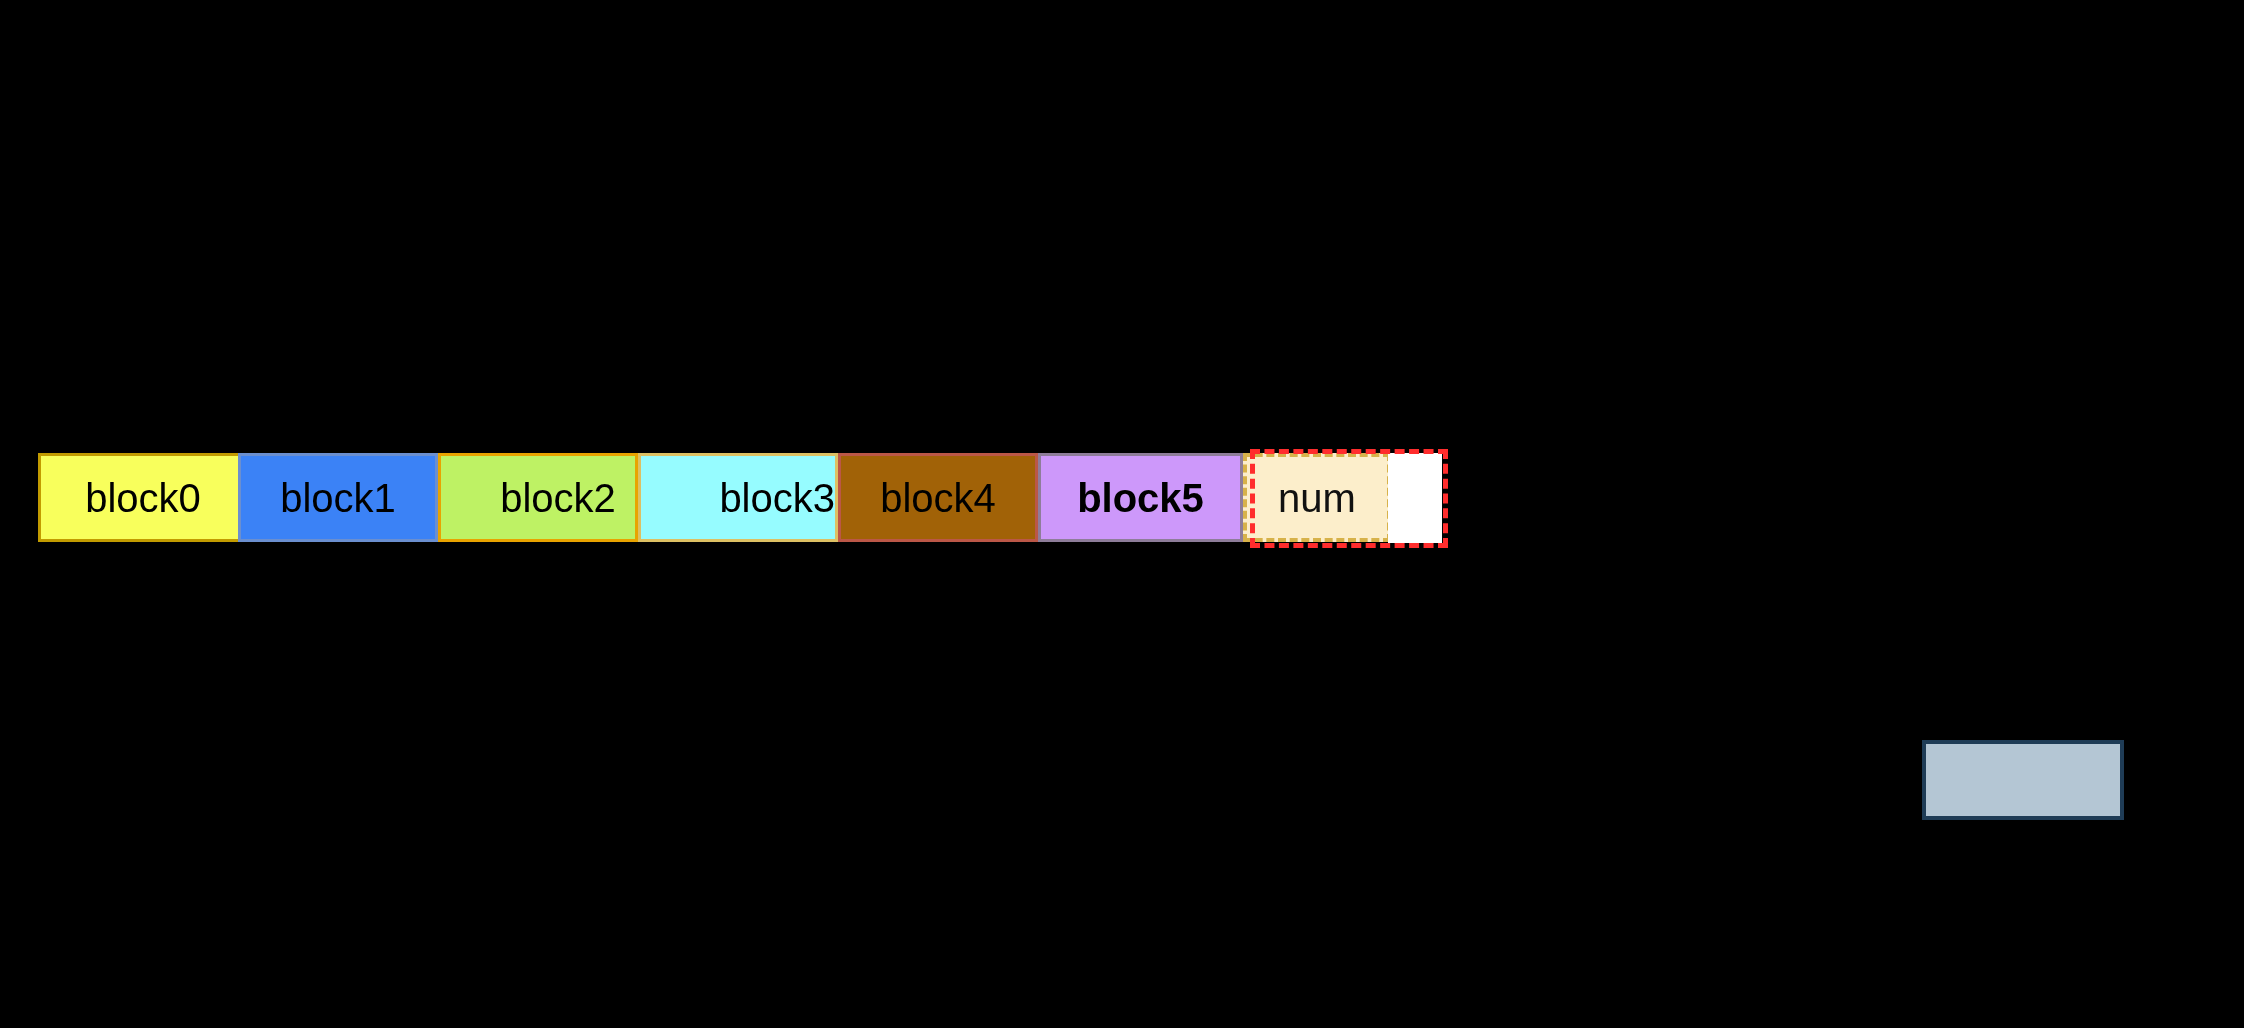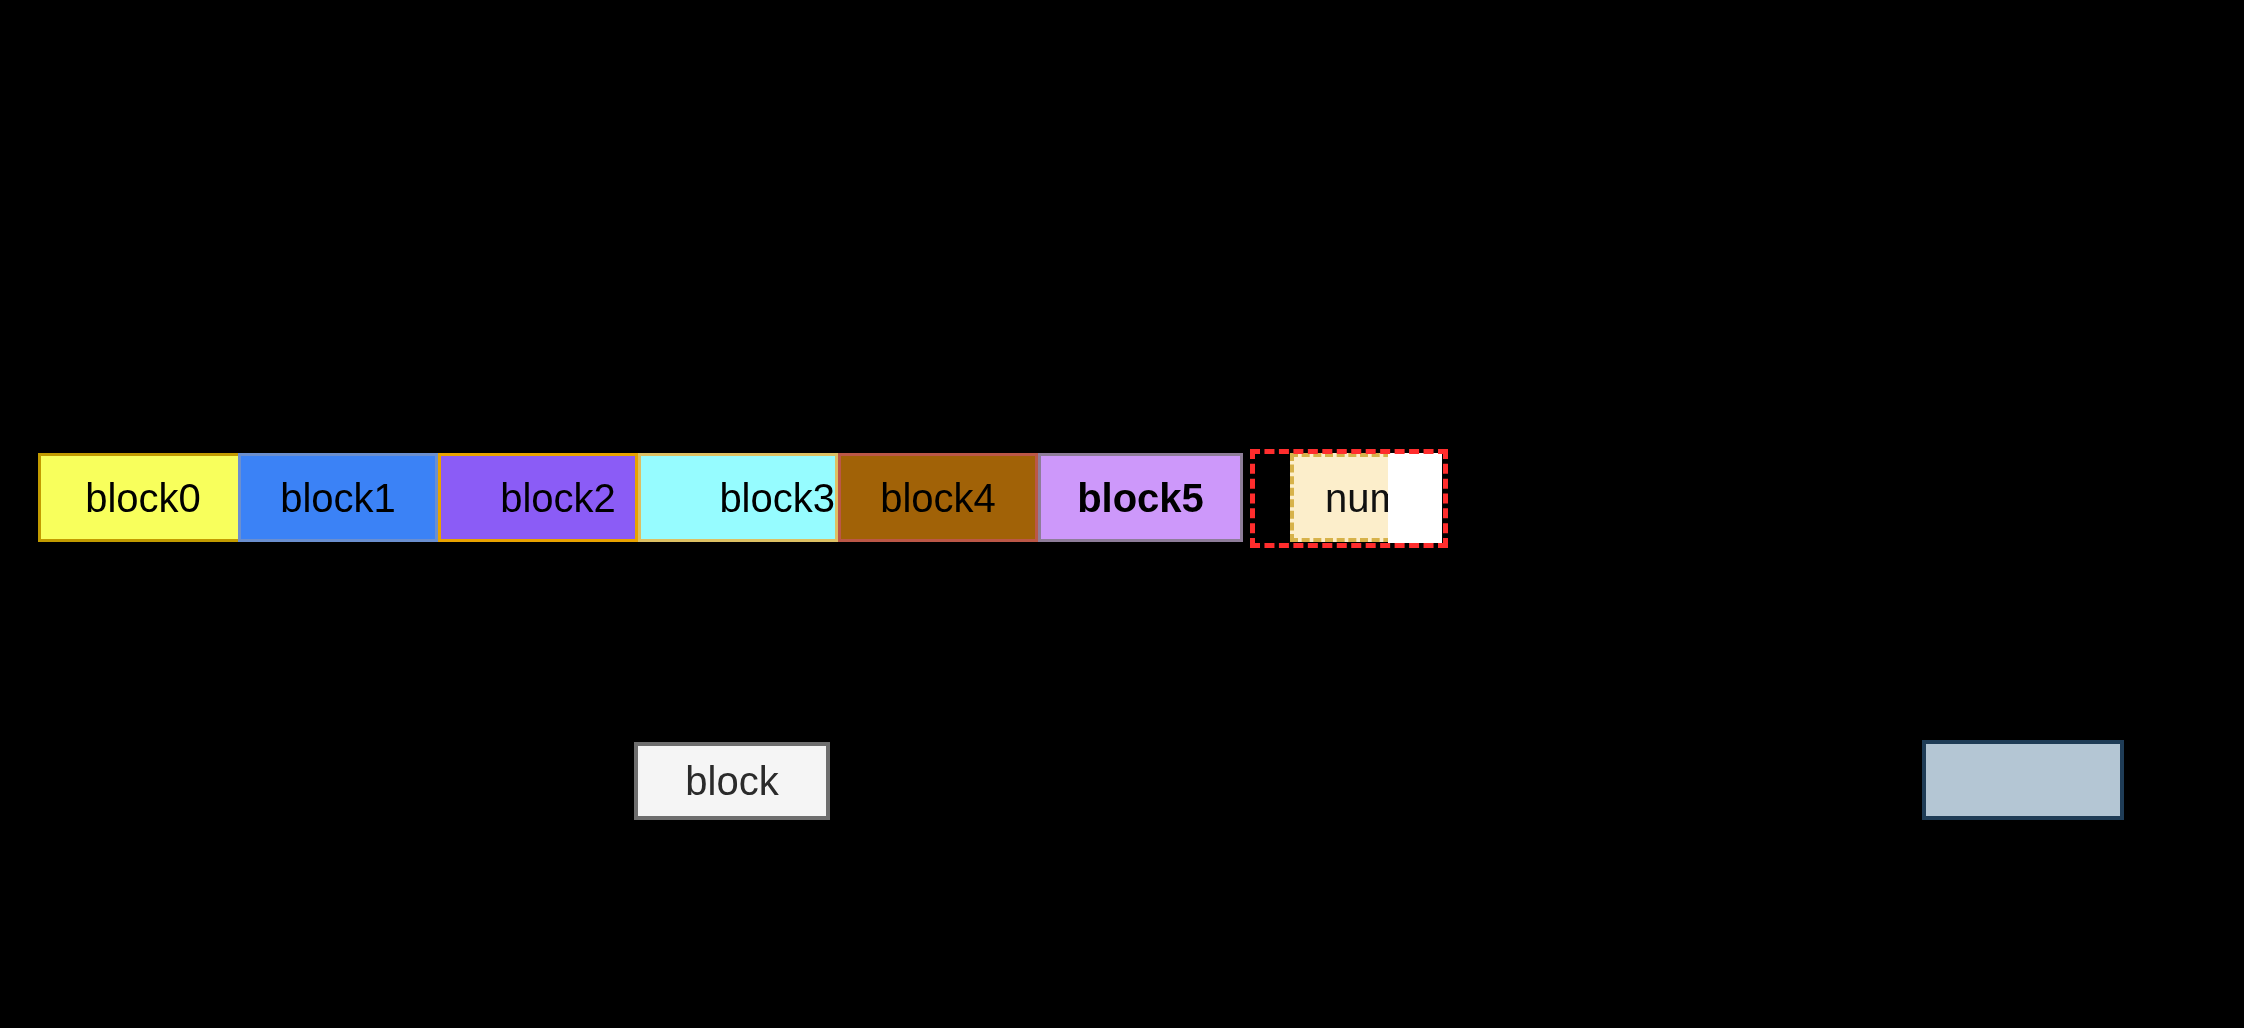--- a/index.html
+++ b/index.html
@@ -84,46 +84,43 @@
   <div>
 
     <div class="box block-cell" id="cell-0" style="left: 38px; top: 453px; width: 210px; height: 89px; background: rgb(248, 255, 92); border-color: rgb(194, 155, 0);">
       <span>block0</span>
     </div>
 
     <div class="box block-cell" id="cell-1" style="left: 238px; top: 453px; width: 200px; height: 89px; background: #3b82f6; border-color: rgb(107, 143, 207);">
       <span>block1</span>
     </div>
 
-    <div class="box block-cell" id="cell-2" style="left: 438px; top: 453px; width: 200px; height: 89px; background: #8b5cf6; border-color: rgb(232, 163, 0); padding-left: 40px;">
+    <div class="box block-cell" id="cell-2" style="left: 438px; top: 453px; width: 200px; height: 89px; background: #bef264; border-color: rgb(232, 163, 0); padding-left: 40px;">
       <span>block2</span>
     </div>
 
     <div class="box block-cell" id="cell-3" style="left: 638px; top: 453px; width: 200px; height: 89px; background: rgb(150, 252, 255); border-color: rgb(221, 192, 99); justify-content: flex-end;">
       <span>block3</span>
     </div>
 
     <div class="box block-cell" id="cell-4" style="left: 838px; top: 453px; width: 200px; height: 89px; background: #a16207; border-color: rgb(187, 87, 71);">
       <span>block4</span>
     </div>
 
     <div class="box block-cell" id="cell-5" style="left: 1038px; top: 453px; width: 205px; height: 89px; background: rgb(205, 152, 250); border-color: rgb(142, 125, 153); font-weight: bold;">
       <span>block5</span>
     </div>
 
     <div class="white-plate" id="white-plate" style="left: 1388px; top: 453px; width: 54px; height: 90px; background: rgb(255, 255, 255);"></div>
 
-    <div class="box num-cell" id="cell-num" style="left: 1243px; top: 453px; width: 148px; height: 89px; background: rgb(252, 238, 203); border-color: rgb(215, 178, 74); border-style: dashed; margin-left: 47px;">
+    <div class="box num-cell" id="cell-num" style="left: 1243px; top: 453px; width: 148px; height: 89px; background: rgb(252, 238, 203); border-color: rgb(215, 178, 74); border-style: dashed;">
       <span>num</span>
     </div>
 
     <div class="red-dashed" id="red-selection" style="left: 1250px; top: 449px; width: 198px; height: 99px; border-color: rgb(255, 45, 45); border-style: dashed;"></div>
   </div>
 
-  <div class="box plain-box" id="lower-0" style="left: 634px; top: 742px; width: 196px; height: 78px; background: rgb(245, 245, 245); border-color: rgb(110, 110, 110); color: rgb(43, 43, 43);">
-    <span>block</span>
-  </div>
 
   <div class="box plain-box" id="lower-1" style="left: 1922px; top: 740px; width: 202px; height: 80px; background: rgb(180, 198, 212); border-color: rgb(31, 60, 86); color: rgb(31, 60, 86);">
     <span></span>
   </div>
 
 </div>
 
 </body></html>

